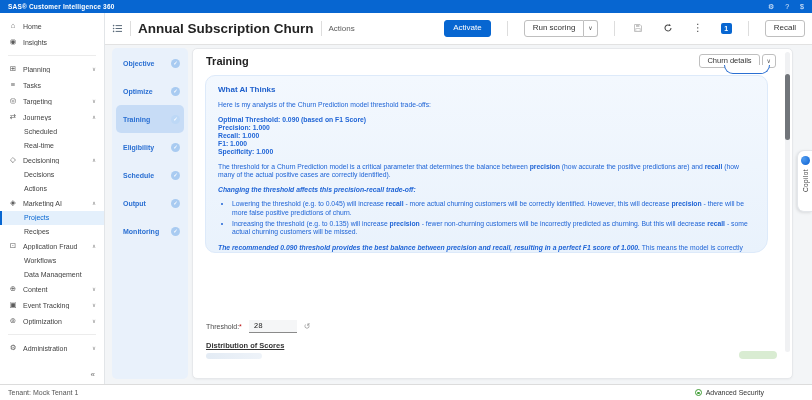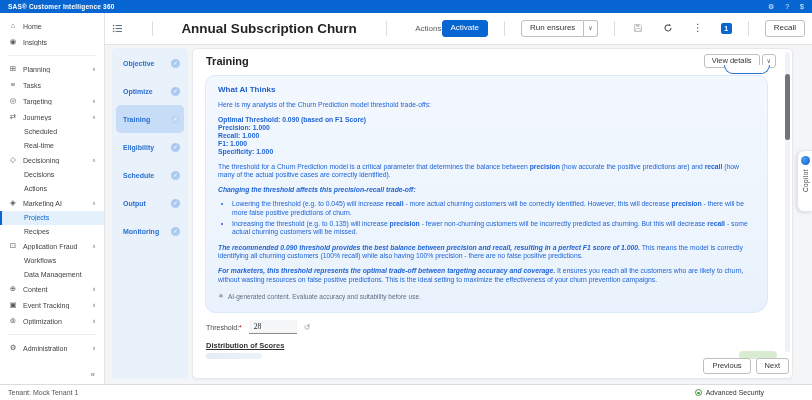--- a/index.html
+++ b/index.html
@@ -10,21 +10,21 @@
   
   .topbar { position:absolute; left:0; top:0; width:812px; height:13px; background:#0766d1;
             display:flex; align-items:center; justify-content:space-between; padding:0 8px; }
   .brand { color:#fff; font-size:6.5px; font-weight:700; letter-spacing:.2px; }
   .topbar-icons { display:flex; gap:11px; }
   .topbar-icons span { color:#e8f1fd; font-size:7px; line-height:1; cursor:pointer; }
 
   
   .app-header { position:absolute; left:105px; top:13px; right:0; height:32px; background:#fff;
                 border-bottom:1px solid #e2e2e2; display:flex; align-items:center; padding:0 7px; }
-  .hdr-left { display:flex; align-items:center; gap:7px; flex:1; min-width:0;justify-content:space-between; }
+  .hdr-left { display:flex; align-items:center; gap:7px; flex:1; min-width:0; }
   .toc-icon { width:11px; height:11px; display:block; cursor:pointer; }
   .vdiv { width:1px; height:15px; background:#ddd; }
   .page-title { font-size:13.5px; font-weight:700; color:#242424; white-space:nowrap; }
   .status-lbl { font-size:8px; color:#5a5a5a; }
   .hdr-right { display:flex; align-items:center; gap:16px; }
   .btn { font-family:inherit; font-size:8px; color:#333; background:#fff; border:1px solid #bfbfbf;
          border-radius:3px; padding:3px 8px; cursor:pointer; line-height:1.1; white-space:nowrap; }
   .btn-primary { background:#0766d1; border-color:#0766d1; color:#fff; font-weight:400; }
   .btn-group { display:flex; }
   .btn-group .btn { border-radius:3px 0 0 3px; }
@@ -62,40 +62,40 @@
   .main-card { position:absolute; left:192px; top:48px; width:601px; height:331px; background:#fff;
                border:1px solid #e6e8eb; border-radius:5px; box-shadow:0 1px 2px rgba(0,0,0,.04); }
   .main-title { position:absolute; left:13px; top:6px; font-size:11px; font-weight:700; color:#222; }
   .viewdetails-row { position:absolute; right:16px; top:5px; display:flex; gap:2px; }
   .btn-sm { font-size:7.5px; padding:2px 7px; }
   .btn-chev-sm { font-size:6px; padding:2px 4px; color:#555; }
   .collapsed-pill { position:absolute; right:22px; top:16px; width:46px; height:9px; background:#fff;
                     border:1px solid #2a6fd2; border-top:none; border-radius:0 0 10px 10px; cursor:pointer; }
 
   
-  .ai-panel { position:absolute; left:12px; top:26px; right:24px; height:238px;
+  .ai-panel { position:absolute; left:12px; top:26px; right:24px; height:178px;
               background:linear-gradient(180deg,#f3f8fe 0%, #e9f2fc 100%);
               border:1px solid #ddeafa; border-radius:10px 10px 14px 10px;
               padding:9px 12px 7px; overflow:hidden; color:#2065d6; }
   .ai-title { font-size:8px; font-weight:700; color:#1d5fcc; margin-bottom:7px; }
   .ai p, .ai-p { font-size:6.8px; line-height:8.6px; margin-bottom:6px; color:#2065d6; }
   .metrics div { font-size:6.8px; line-height:8px; font-weight:700; }
   .metrics { margin-bottom:7px; }
   .ai-list { margin:2px 0 7px 14px; }
   .ai-list li { font-size:6.8px; line-height:8.6px; color:#2065d6; margin-bottom:2px; }
   .seg-b { font-weight:700; }
   .seg-i { font-style:italic; }
   .ai-footer { display:flex; align-items:center; gap:4px; margin-top:8px; color:#5f6d80; font-size:6.5px; }
   .sparkle { font-size:7px; color:#7a8699; }
 
   
   .threshold-row { position:absolute; left:13px; top:271px; display:flex; align-items:center; gap:7px; }
   .th-label { font-size:7px; color:#4a4a4a; }
   .th-req { color:#b11; }
-  .th-input { width:48px; font-family:Liberation Serif, serif; font-size:7.5px; color:#222; background:#f5f6f7;
+  .th-input { width:48px; font-family:Liberation Mono, monospace; font-size:7.5px; color:#222; background:#f5f6f7;
               border:none; border-bottom:1px solid #8a8a8a; padding:2px 5px; }
   .undo-icon { font-size:8px; color:#9a9a9a; cursor:pointer; }
   .dist-title { position:absolute; left:13px; top:292px; font-size:7.5px; font-weight:700; color:#333;text-decoration:underline; }
   .skeleton { position:absolute; left:13px; top:304px; width:56px; height:6px; border-radius:3px;
               background:linear-gradient(90deg,#e3ebf4,#eef3f9); }
   .frag-green { position:absolute; right:15px; top:302px; width:38px; height:8px; border-radius:4px;
                 background:#d9ecd2; filter:blur(.4px); }
 
   
   .vscroll { position:absolute; right:2px; top:3px; bottom:26px; width:5px; background:#f0f1f3; border-radius:3px; }
@@ -154,21 +154,21 @@
       </svg>
       <div class="vdiv"></div>
       <span class="page-title">Annual Subscription Churn</span>
       <div class="vdiv"></div>
       <span class="status-lbl">Actions</span>
     </div>
     <div class="hdr-right">
       <button class="btn btn-primary">Activate</button>
       <div class="vdiv"></div>
       <div class="btn-group">
-        <button class="btn">Run ensures</button>
+        <button class="btn">Run scoring</button>
         <button class="btn btn-chev"><span>∨</span></button>
       </div>
       <div class="vdiv"></div>
       <button class="icon-btn" title="">
         <svg width="10" height="10" viewBox="0 0 10 10">
           <path d="M1.5 1.5 h5.5 l1.5 1.5 v5.5 h-7 z" fill="none" stroke="#c3c3c3" stroke-width="1"></path>
           <rect x="3" y="1.7" width="3.4" height="2.2" fill="#c3c3c3"></rect>
             <rect x="2.8" y="5.6" width="4.4" height="2.6" fill="none" stroke="#c3c3c3" stroke-width="0.8"></rect>
         </svg>
       </button>
@@ -358,21 +358,21 @@
         <span class="step-lbl">Monitoring</span>
         <span class="check">✓</span>
       </div>
 
   </div>
 
   <div class="main-card">
     <div class="main-title">Training</div>
 
     <div class="viewdetails-row">
-      <button class="btn btn-sm">View details</button>
+      <button class="btn btn-sm">Churn details</button>
       <button class="btn btn-chev-sm"><span>∨</span></button>
     </div>
     <div class="collapsed-pill"></div>
 
     <div class="ai-panel ai">
       <div class="ai-title">What AI Thinks</div>
       <p>Here is my analysis of the Churn Prediction model threshold trade-offs:</p>
       <div class="metrics">
         <div><span class="seg-b">Optimal Threshold: 0.090</span><span> (based on F1 Score)</span></div>
         <div><span class="seg-b">Precision: 1.000</span></div>
@@ -401,24 +401,20 @@
     </div>
 
     <div class="dist-title">Distribution of Scores</div>
     <div class="skeleton"></div>
     <div class="frag-green"></div>
 
     <div class="vscroll">
       <div class="vthumb"></div>
     </div>
 
-    <div class="pager">
-      <button class="btn btn-pager">Previous</button>
-      <button class="btn btn-pager">Next</button>
-    </div>
   </div>
 
   <div class="copilot-tab">
     <div class="copilot-dot"></div>
     <span class="copilot-lbl">Copilot</span>
   </div>
 
   <div class="bottom-bar">
     <span class="tenant">Tenant: Mock Tenant 1</span>
     <div class="adv-sec">

